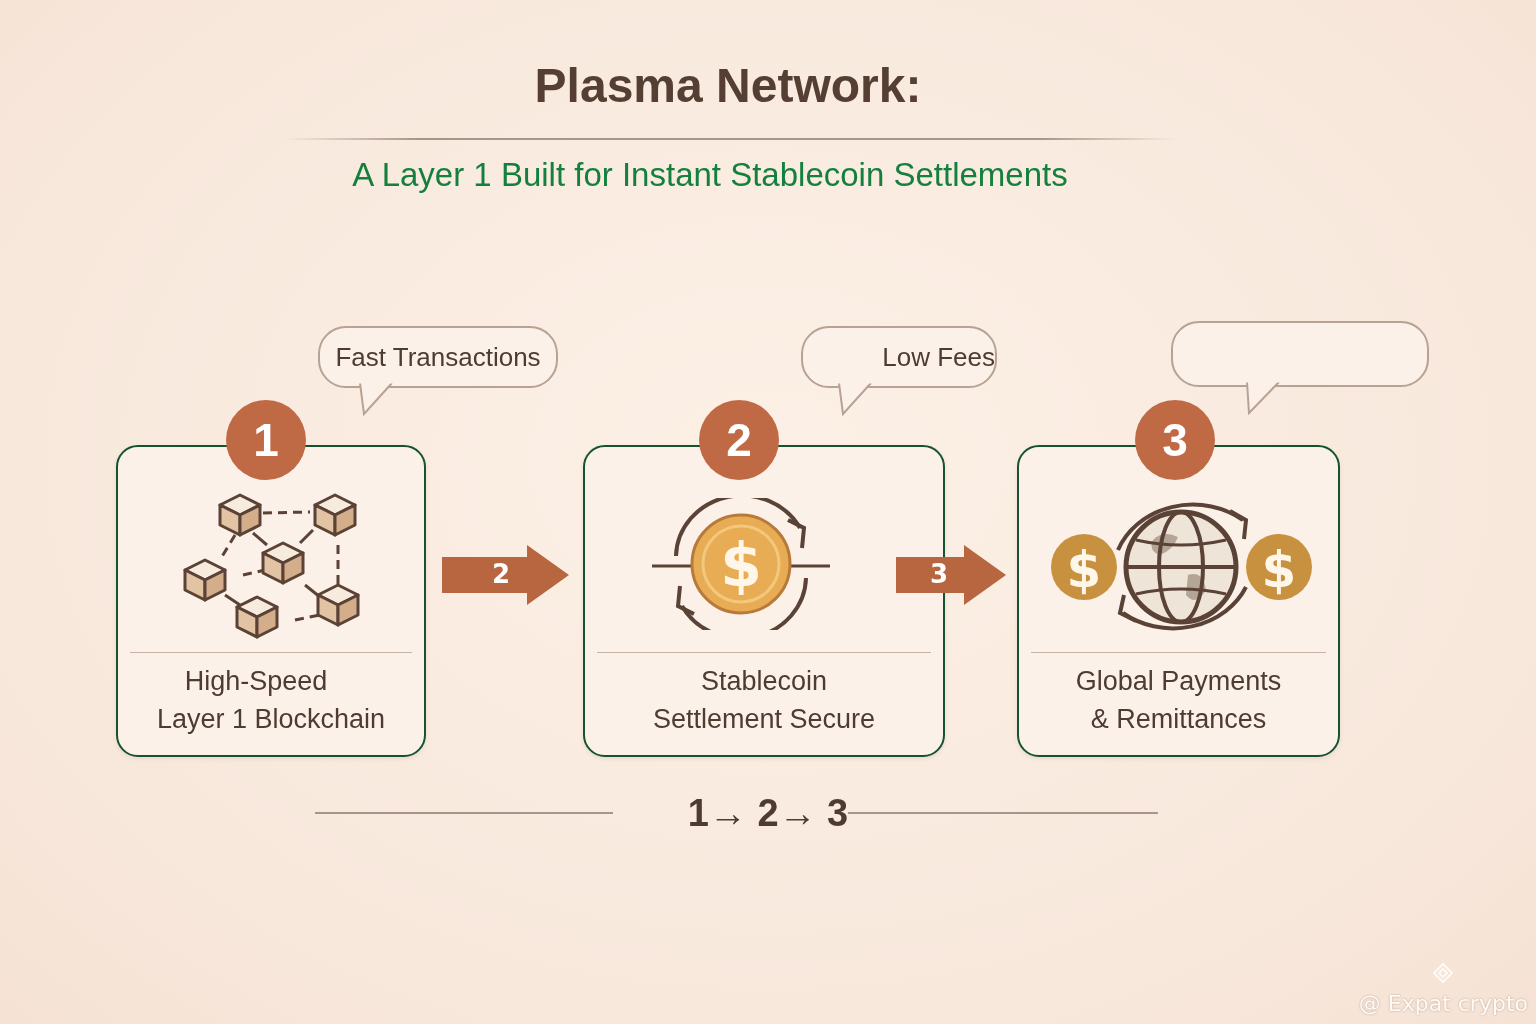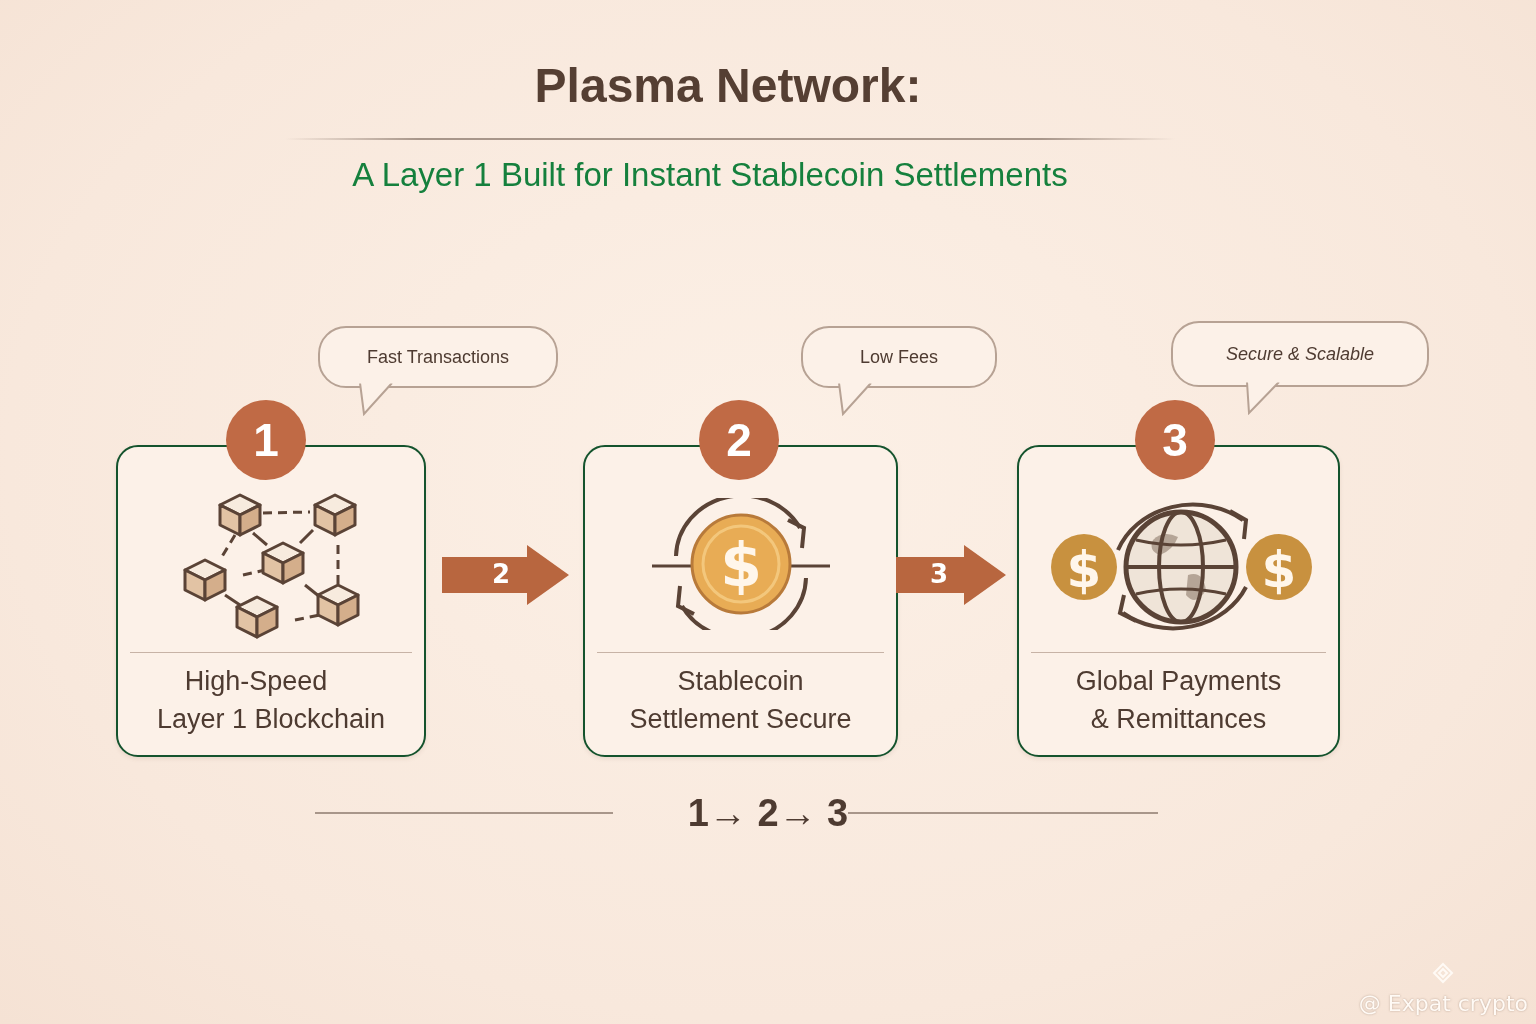--- a/index.html
+++ b/index.html
@@ -37,21 +37,21 @@
   }
   .badge {
     position:absolute; width:80px; height:80px; border-radius:50%;
     background:#c06a45; color:#fff; font-size:46px; font-weight:bold;
     display:flex; align-items:center; justify-content:center; top:400px;
     font-family:"Liberation Sans", sans-serif;
   }
   .bubble {
     position:absolute; height:58px; border:2px solid #b7a294; border-radius:28px;
     background:#fcf1e8; display:flex; align-items:center; justify-content:center;
-    font-size:18px; color:#4e3b31; font-family:"Liberation Sans", sans-serif;
+    font-size:26px; color:#4e3b31; font-family:"Liberation Sans", sans-serif;
   }
   .bubble .tail { position:absolute; }
   .bubble.italic span { font-style:italic; }
   .arrow { position:absolute; top:545px; }
   .arrow .num {
     position:absolute; top:14px; color:#fff; font-weight:bold; font-size:26px;
     font-family:"DejaVu Sans", sans-serif;
   }
   .icon { position:absolute; }
   .flow {
@@ -72,43 +72,42 @@
 <div class="title-rule"></div>
 <div class="subtitle">A Layer 1 Built for Instant Stablecoin Settlements</div>
 
 <div class="bubble" style="left:318px; top:326px; width:236px;">
   <span>Fast Transactions</span>
   <svg class="tail" style="left:38px; top:54px;" width="40" height="34">
       <path d="M2 1 L6 32 L34 1" fill="#fcf1e8" stroke="#b7a294" stroke-width="2"></path>
       <path d="M0 0 L36 0" stroke="#fcf1e8" stroke-width="3"></path>
     </svg>
 </div>
-<div class="bubble" style="left:801px; top:326px; width:192px;">
+<div class="bubble" style="left:801px; top:326px; width:192px;justify-content:flex-end;">
   <span>Low Fees</span>
   <svg class="tail" style="left:34px; top:54px;" width="40" height="34">
       <path d="M2 1 L6 32 L34 1" fill="#fcf1e8" stroke="#b7a294" stroke-width="2"></path>
       <path d="M0 0 L36 0" stroke="#fcf1e8" stroke-width="3"></path>
     </svg>
 </div>
 <div class="bubble italic" style="left:1171px; top:321px; width:254px; height:62px;">
-  <span>Secure &amp; Scalable</span>
   <svg class="tail" style="left:72px; top:58px;" width="40" height="34">
       <path d="M2 1 L4 32 L34 1" fill="#fcf1e8" stroke="#b7a294" stroke-width="2"></path>
       <path d="M0 0 L36 0" stroke="#fcf1e8" stroke-width="3"></path>
     </svg>
 </div>
 
 <div class="card" style="left:116px; width:306px;">
   <div class="divider"></div>
   <div class="label">
     <div style="margin-left:-30px">High-Speed</div>
     <div>Layer 1 Blockchain</div>
   </div>
 </div>
-<div class="card" style="left:583px; width:311px;">
+<div class="card" style="left:583px; width:311px;padding-left:47px;">
   <div class="divider"></div>
   <div class="label">
     <div>Stablecoin</div>
     <div>Settlement Secure</div>
   </div>
 </div>
 <div class="card" style="left:1017px; width:319px;">
   <div class="divider"></div>
   <div class="label">
     <div>Global Payments</div>

